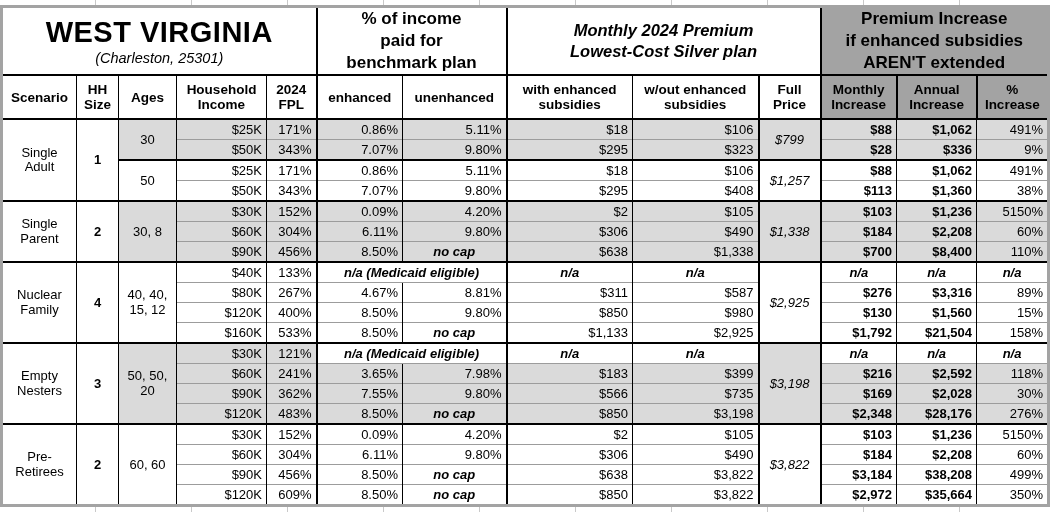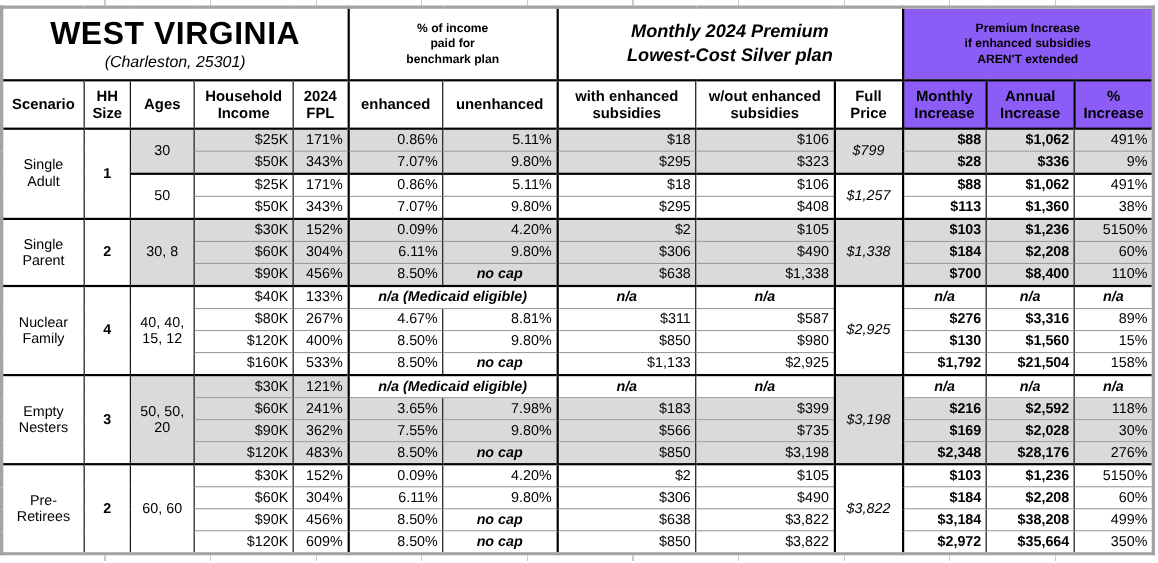--- a/index.html
+++ b/index.html
@@ -4,31 +4,31 @@
 <style>
   html,body{margin:0;padding:0;background:#ffffff;}
   body{width:1053px;font-family:"Liberation Sans",sans-serif;color:#000;}
   .gridstrip{height:5px;background:repeating-linear-gradient(to right,#ffffff 0 95px,#c9c9c9 95px 96px);}
   table{border-collapse:collapse;table-layout:fixed;width:1047px;border:3px solid #a3a3a3;}
   td{padding:0 4px;height:19px;font-size:13px;line-height:1.12;vertical-align:middle;border-left:1px solid #000;overflow:hidden;}
   tr.g2>td{border-top:2px solid #000;}
   tr.r1>td{border-top:1px solid #9c9c9c;}
   .vb2{border-left:2px solid #000;}
   .shade{background:#dadada;}
-  .orange{background:#8b5cf6;}
+  .orange{background:#a3a3a3;}
   .num{text-align:right;}
   .ctr{text-align:center;font-weight:bold;}
   .b{font-weight:bold;}
   .i{font-style:italic;}
   tr.title-row td{height:64px;}
   tr.colhead td{height:42px;font-weight:bold;text-align:center;font-size:13.5px;white-space:pre-line;}
   .title-cell{text-align:center;}
   .title-cell .state{font-size:29px;font-weight:bold;letter-spacing:.5px;}
   .title-cell .loc{font-size:14.5px;font-style:italic;margin-top:1px;}
-  .gh{font-weight:bold;text-align:center;white-space:pre-line;font-size:11px;line-height:1.3;}
+  .gh{font-weight:bold;text-align:center;white-space:pre-line;font-size:17px;line-height:1.3;}
   .gh-big{font-size:16.5px;font-style:italic;}
   td.scen{font-weight:normal;text-align:center;white-space:pre-line;}
   td.ages{text-align:center;white-space:pre-line;}
   td.fp{text-align:center;font-style:italic;}
 </style>
 </head>
 <body>
 
 <div class="gridstrip"></div>
 

